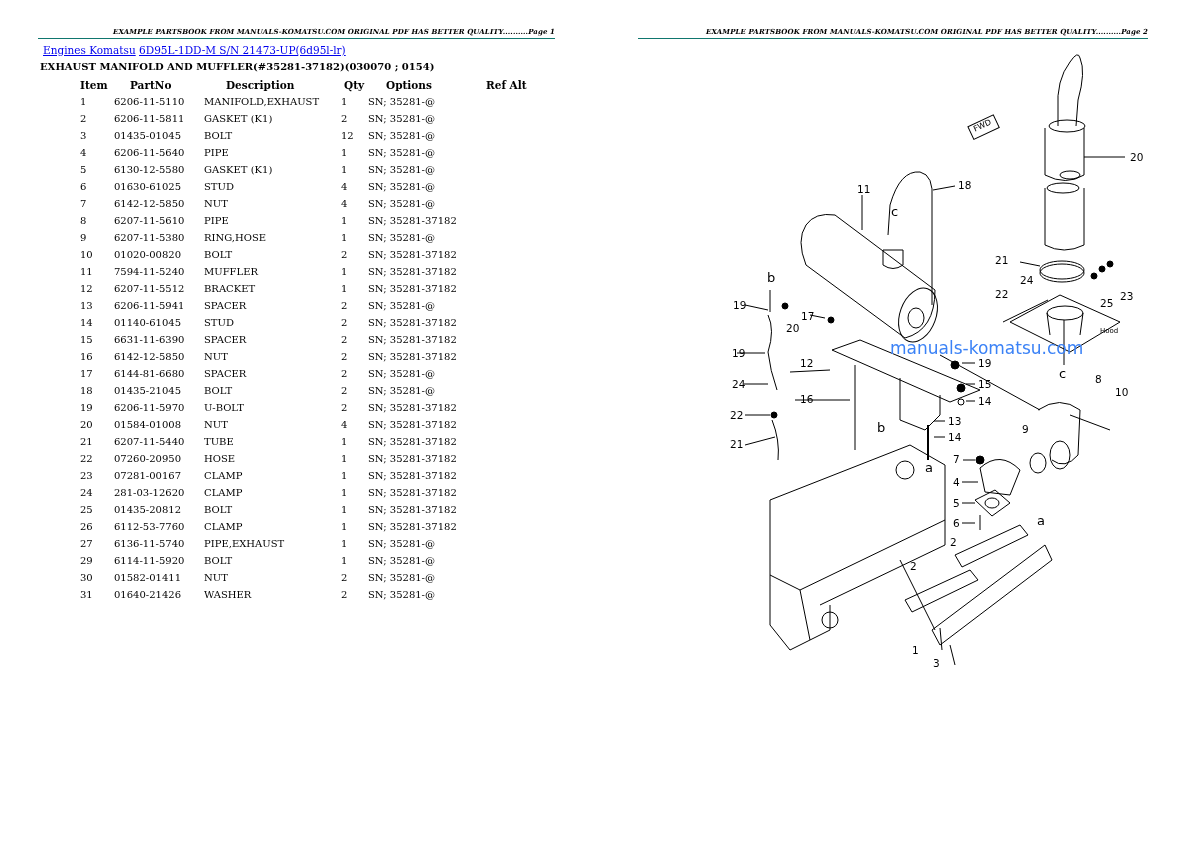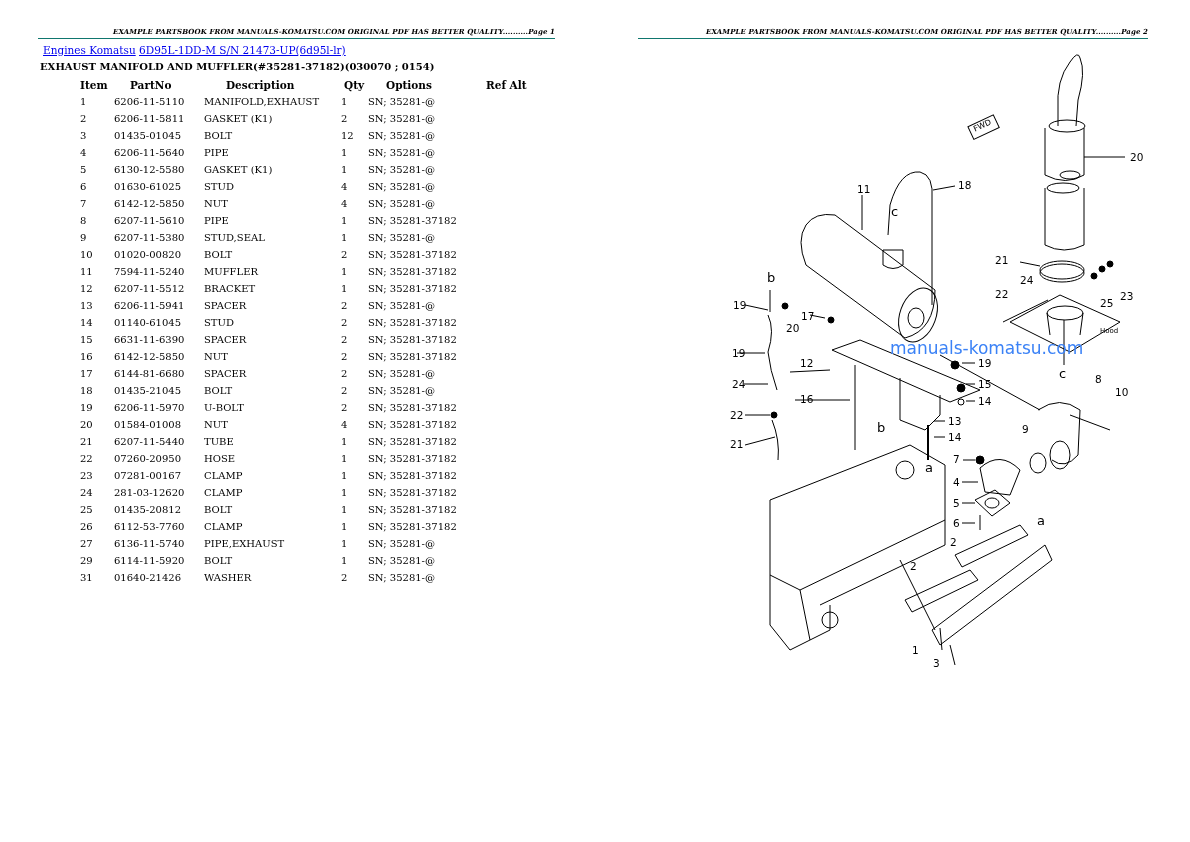--- a/index.html
+++ b/index.html
@@ -123,21 +123,21 @@
         <td class="c-item">8</td>
         <td class="c-part">6207-11-5610</td>
         <td class="c-desc">PIPE</td>
         <td class="c-qty">1</td>
         <td class="c-opt">SN; 35281-37182</td>
         <td class="c-ref"></td>
       </tr>
       <tr>
         <td class="c-item">9</td>
         <td class="c-part">6207-11-5380</td>
-        <td class="c-desc">STUD,SEAL</td>
+        <td class="c-desc">RING,HOSE</td>
         <td class="c-qty">1</td>
         <td class="c-opt">SN; 35281-@</td>
         <td class="c-ref"></td>
       </tr>
       <tr>
         <td class="c-item">10</td>
         <td class="c-part">01020-00820</td>
         <td class="c-desc">BOLT</td>
         <td class="c-qty">2</td>
         <td class="c-opt">SN; 35281-37182</td>
@@ -277,20 +277,28 @@
         <td class="c-desc">PIPE,EXHAUST</td>
         <td class="c-qty">1</td>
         <td class="c-opt">SN; 35281-@</td>
         <td class="c-ref"></td>
       </tr>
       <tr>
         <td class="c-item">29</td>
         <td class="c-part">6114-11-5920</td>
         <td class="c-desc">BOLT</td>
         <td class="c-qty">1</td>
+        <td class="c-opt">SN; 35281-@</td>
+        <td class="c-ref"></td>
+      </tr>
+      <tr>
+        <td class="c-item">30</td>
+        <td class="c-part">01582-01411</td>
+        <td class="c-desc">NUT</td>
+        <td class="c-qty">2</td>
         <td class="c-opt">SN; 35281-@</td>
         <td class="c-ref"></td>
       </tr>
       <tr>
         <td class="c-item">31</td>
         <td class="c-part">01640-21426</td>
         <td class="c-desc">WASHER</td>
         <td class="c-qty">2</td>
         <td class="c-opt">SN; 35281-@</td>
         <td class="c-ref"></td>

